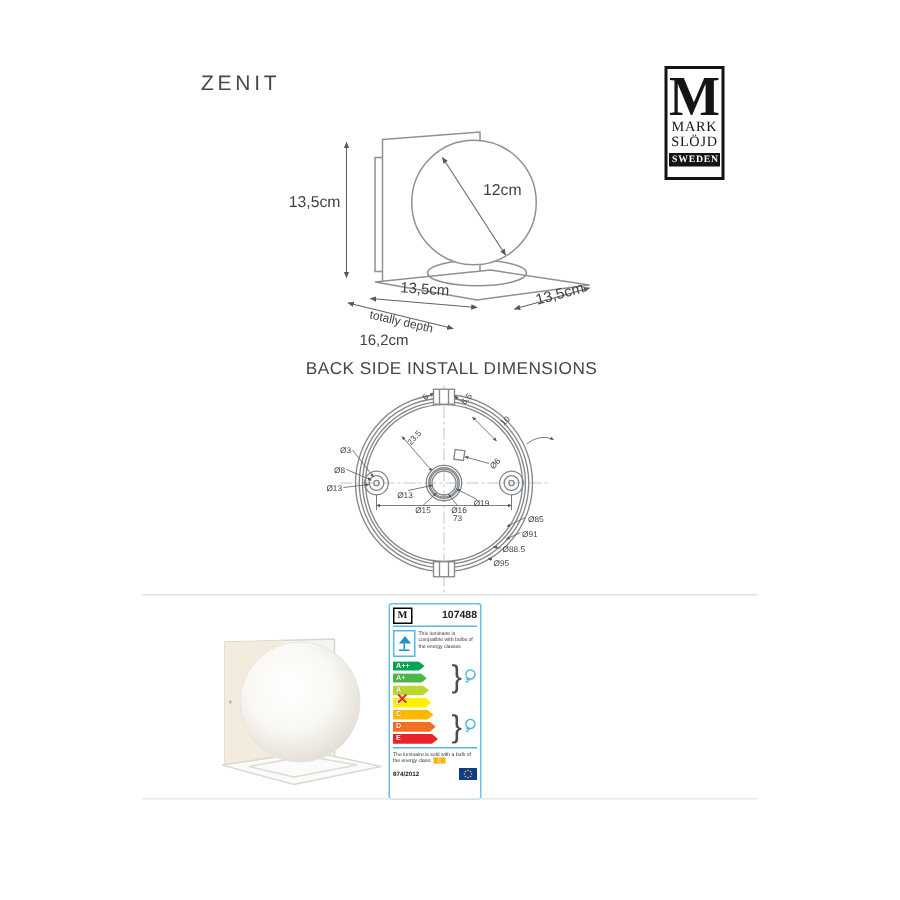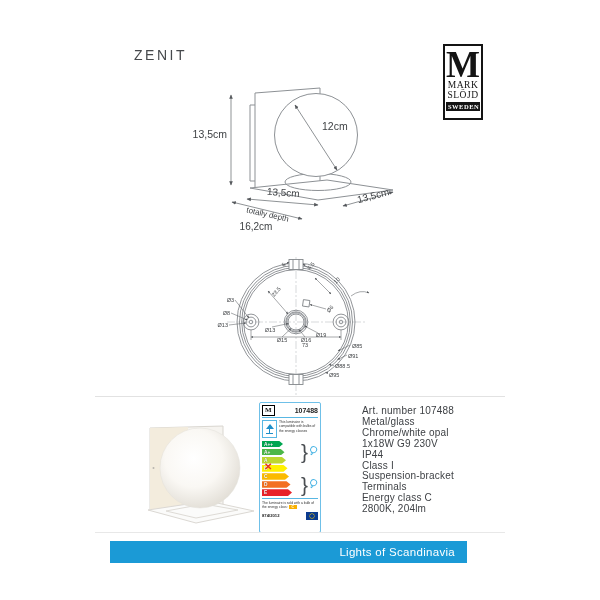--- a/index.html
+++ b/index.html
@@ -110,20 +110,21 @@
       <line x1="42" y1="124" x2="112" y2="141" marker-start="url(#ah1)" marker-end="url(#ah1)"></line>
     </g>
     <text x="37" y="60" font-size="10.5" text-anchor="end">13,5cm</text>
     <text x="132" y="52" font-size="10.5">12cm</text>
     <text x="93" y="118" font-size="10" text-anchor="middle" transform="rotate(4 93 118)">13,5cm</text>
     <text x="184" y="121" font-size="10" text-anchor="middle" transform="rotate(-15 184 121)">13,5cm</text>
     <text x="77" y="139" font-size="8" text-anchor="middle" transform="rotate(13 77 139)">totally depth</text>
     <text x="66" y="152" font-size="10" text-anchor="middle">16,2cm</text>
   </svg>
 
+  <div class="install-heading">BACK SIDE INSTALL DIMENSIONS</div>
 
   <svg class="abs" style="left:205px;top:256px" width="205" height="142" viewBox="0 0 205 142">
     <defs>
       <marker id="ah2" viewBox="0 0 10 10" refX="8.5" refY="5" markerWidth="5" markerHeight="5" orient="auto-start-reverse">
           <path d="M0,1 L9.5,5 L0,9 z" fill="#55585c"></path>
         </marker>
     </defs>
     <g stroke="#aeb2b6" stroke-width="0.5" fill="none">
       <line x1="91" y1="1" x2="91" y2="141" stroke-dasharray="8 2 2 2"></line>
       <line x1="22" y1="66" x2="160" y2="66" stroke-dasharray="8 2 2 2"></line>
@@ -296,32 +297,17 @@
             <circle cx="4.3" cy="5.7" r="0.55"></circle>
           <circle cx="3.6" cy="4" r="0.55"></circle>
             <circle cx="4.3" cy="2.3" r="0.55"></circle>
           <circle cx="6" cy="1.6" r="0.55"></circle>
             <circle cx="7.7" cy="2.3" r="0.55"></circle>
         </g>
       </svg>
     </div>
   </div>
 
-  <div class="specs">
-    <div>Art. number 107488</div>
-    <div>Metal/glass</div>
-    <div>Chrome/white opal</div>
-    <div>1x18W G9 230V</div>
-    <div>IP44</div>
-    <div>Class I</div>
-    <div>Suspension-bracket</div>
-    <div>Terminals</div>
-    <div>Energy class C</div>
-    <div>2800K, 204lm</div>
-  </div>
 
   <div class="hr2"></div>
 
-  <div class="bluebar">
-    <span>Lights of Scandinavia</span>
-  </div>
 
 </div>
 
 </body></html>

